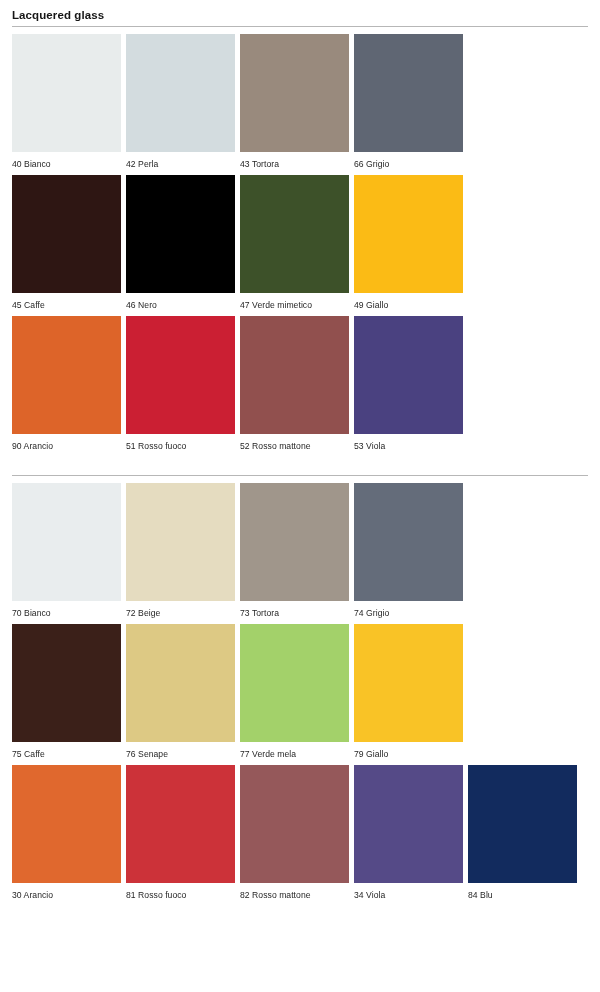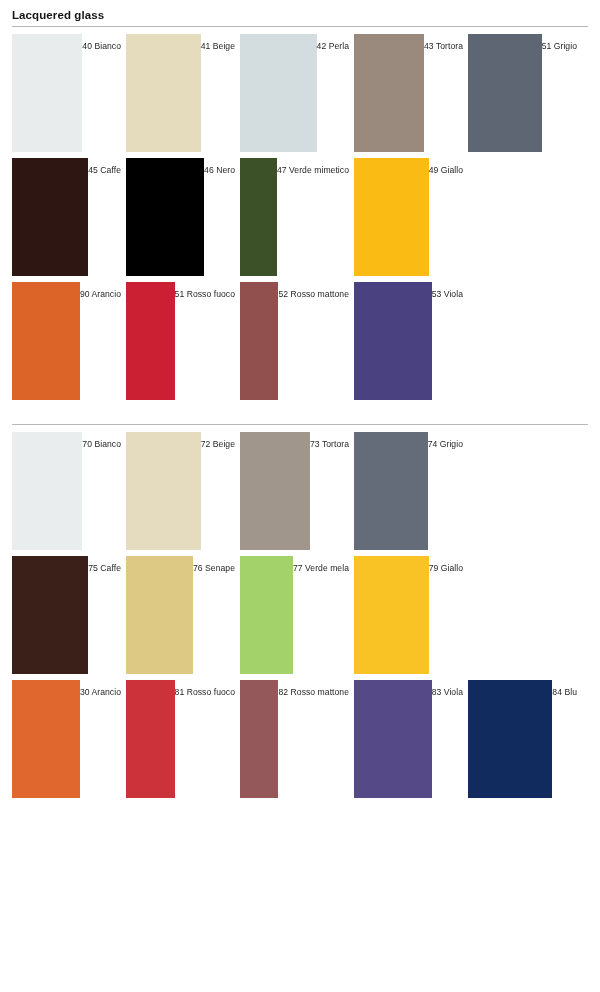--- a/index.html
+++ b/index.html
@@ -48,21 +48,21 @@
   }
   .swatch-row {
     display: flex;
     gap: 5px;
     margin-bottom: 6px;
   }
   .swatch-cell {
     width: 109px;
     flex: 0 0 109px;
     display: flex;
-    flex-direction: row;
+    flex-direction: column;
   }
   .swatch-chip {
     width: 109px;
     height: 118px;
     display: block;
   }
   .swatch-label {
     font-size: 8.6px;
     line-height: 10px;
     color: #262626;
@@ -84,34 +84,30 @@
         <div class="section-head">
           <div class="section-title">Lacquered glass</div>
           <div class="section-rule"></div>
         </div>
         <div class="swatch-row">
           <div class="swatch-cell">
             <div class="swatch-chip" style="background: rgb(232, 236, 236);"></div>
             <div class="swatch-label">40 Bianco</div>
           </div>
           <div class="swatch-cell">
-            <div class="swatch-chip" style="background: rgb(229, 220, 189);"></div>
-            <div class="swatch-label">41 Beige</div>
-          </div>
-          <div class="swatch-cell">
             <div class="swatch-chip" style="background: rgb(211, 220, 223);"></div>
             <div class="swatch-label">42 Perla</div>
           </div>
           <div class="swatch-cell">
             <div class="swatch-chip" style="background: rgb(153, 138, 125);"></div>
             <div class="swatch-label">43 Tortora</div>
           </div>
           <div class="swatch-cell">
             <div class="swatch-chip" style="background: rgb(95, 102, 115);"></div>
-            <div class="swatch-label">51 Grigio</div>
+            <div class="swatch-label">66 Grigio</div>
           </div>
         </div>
         <div class="swatch-row">
           <div class="swatch-cell">
             <div class="swatch-chip" style="background: rgb(46, 22, 19);"></div>
             <div class="swatch-label">45 Caffe</div>
           </div>
           <div class="swatch-cell">
             <div class="swatch-chip" style="background: rgb(0, 0, 0);"></div>
             <div class="swatch-label">46 Nero</div>
@@ -196,21 +192,21 @@
           <div class="swatch-cell">
             <div class="swatch-chip" style="background: rgb(204, 50, 57);"></div>
             <div class="swatch-label">81 Rosso fuoco</div>
           </div>
           <div class="swatch-cell">
             <div class="swatch-chip" style="background: rgb(149, 88, 90);"></div>
             <div class="swatch-label">82 Rosso mattone</div>
           </div>
           <div class="swatch-cell">
             <div class="swatch-chip" style="background: rgb(85, 74, 135);"></div>
-            <div class="swatch-label">83 Viola</div>
+            <div class="swatch-label">34 Viola</div>
           </div>
           <div class="swatch-cell">
             <div class="swatch-chip" style="background: rgb(18, 43, 94);"></div>
             <div class="swatch-label">84 Blu</div>
           </div>
         </div>
       </div>
     </div>
 </div>
 

